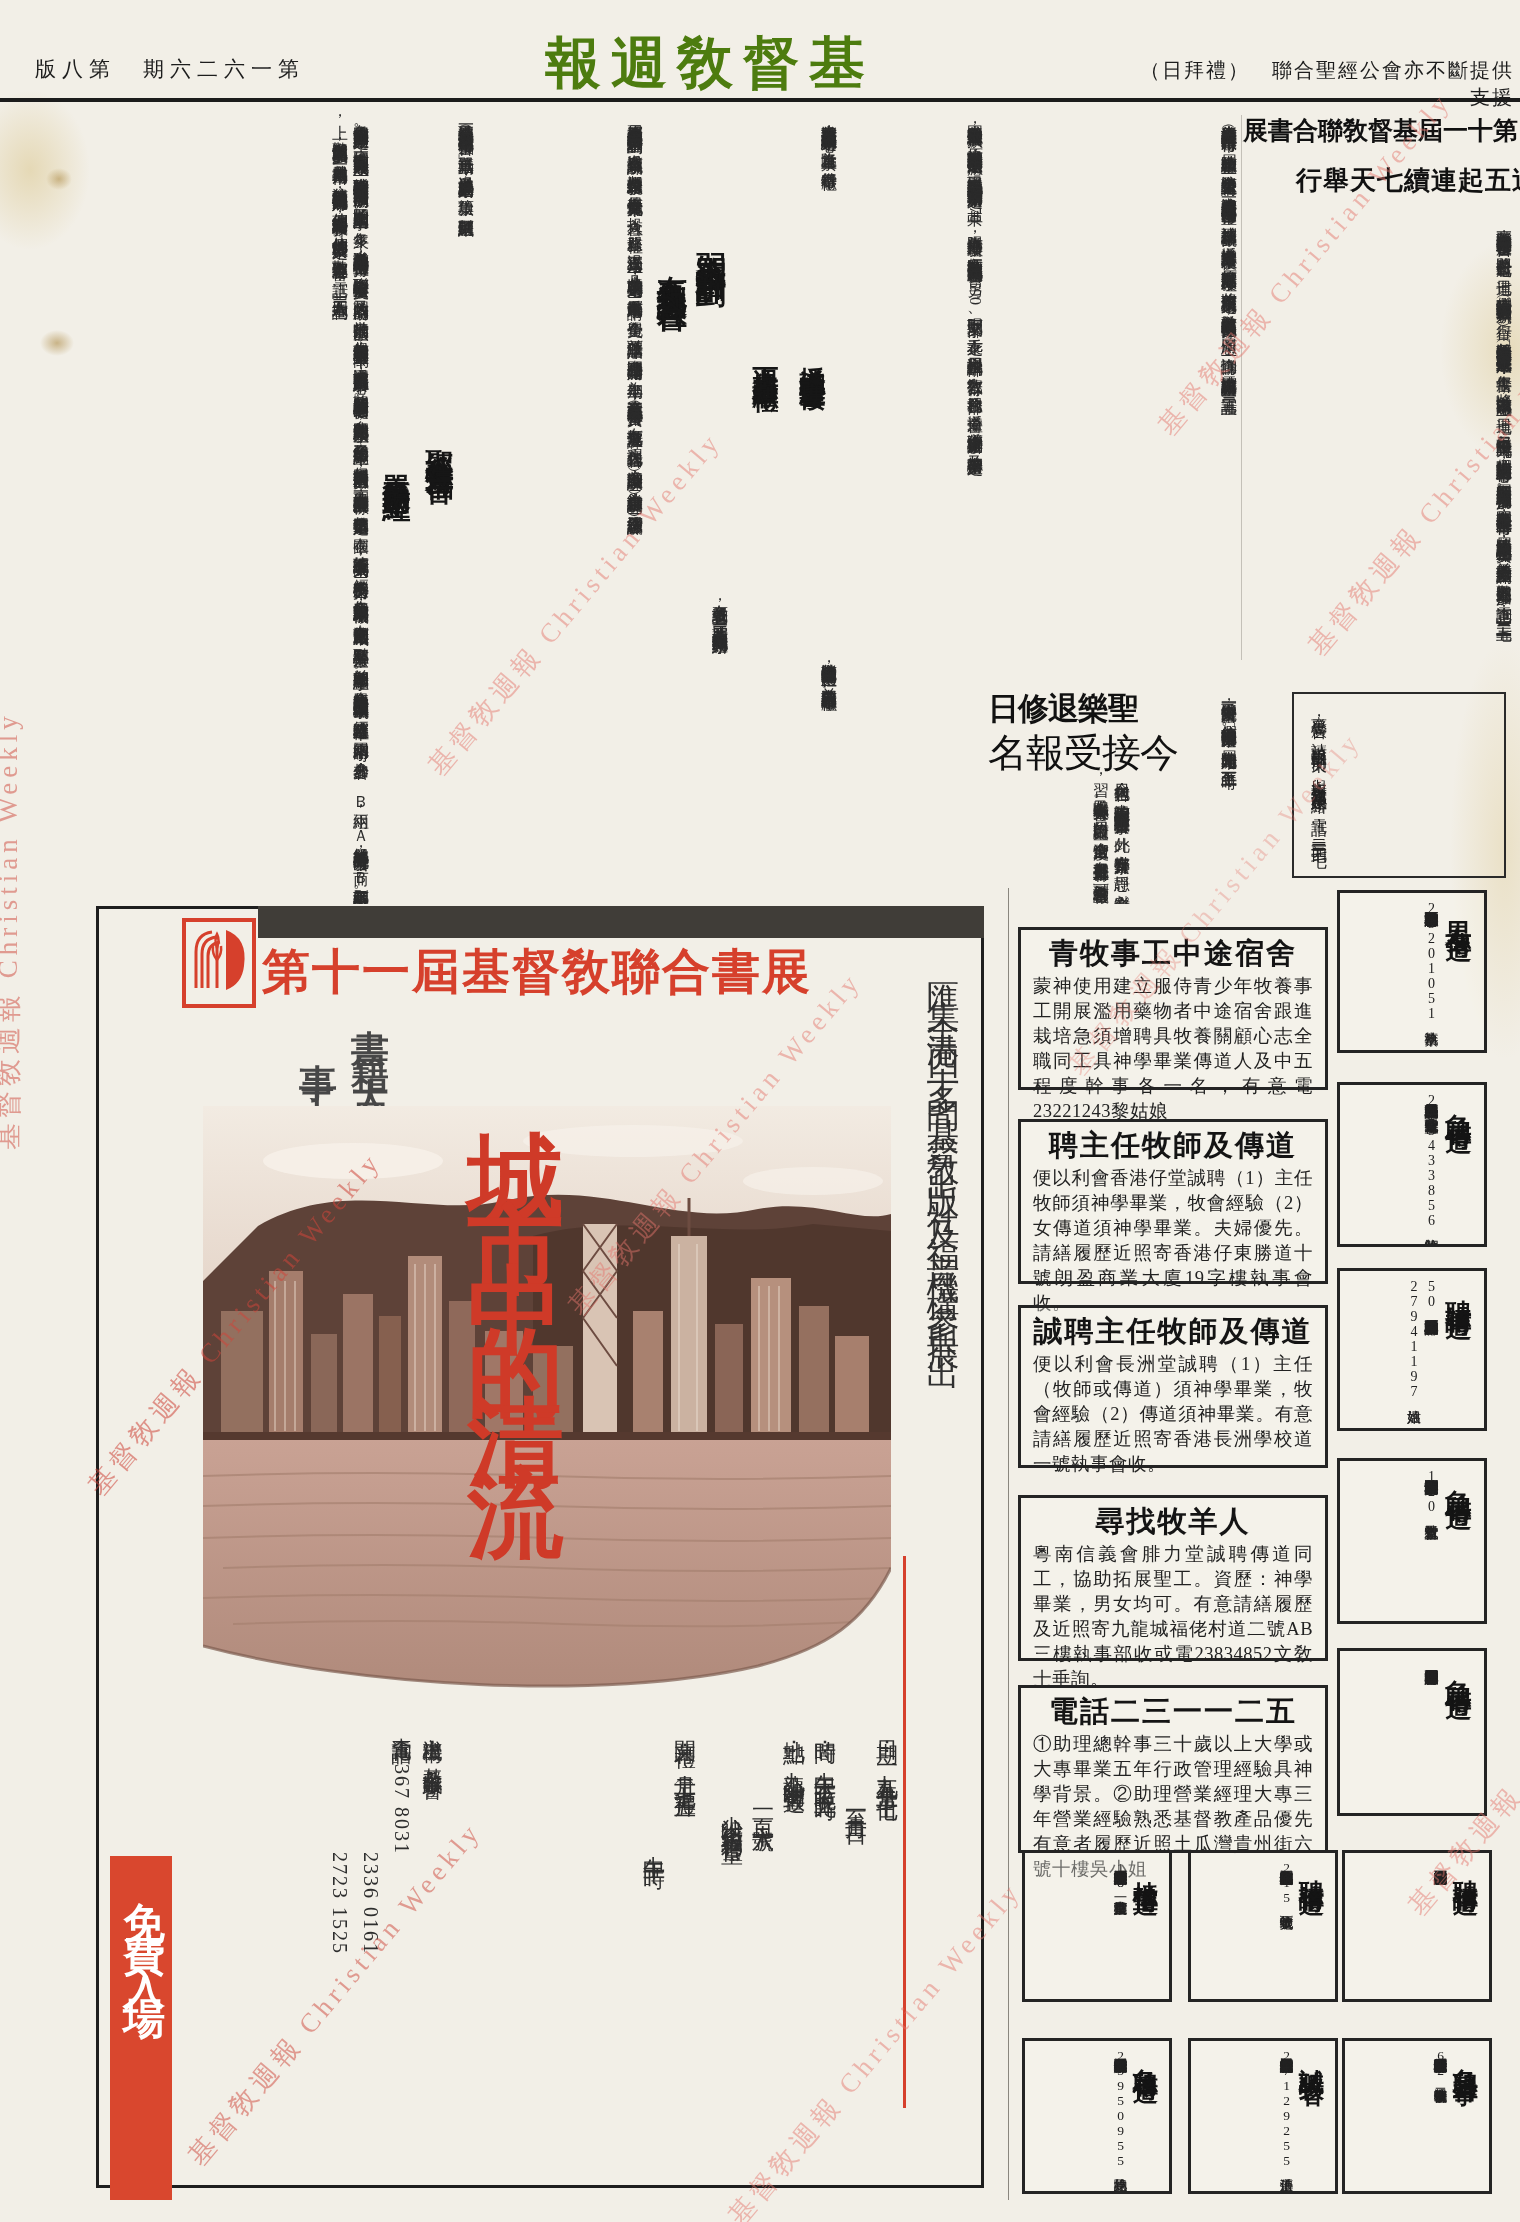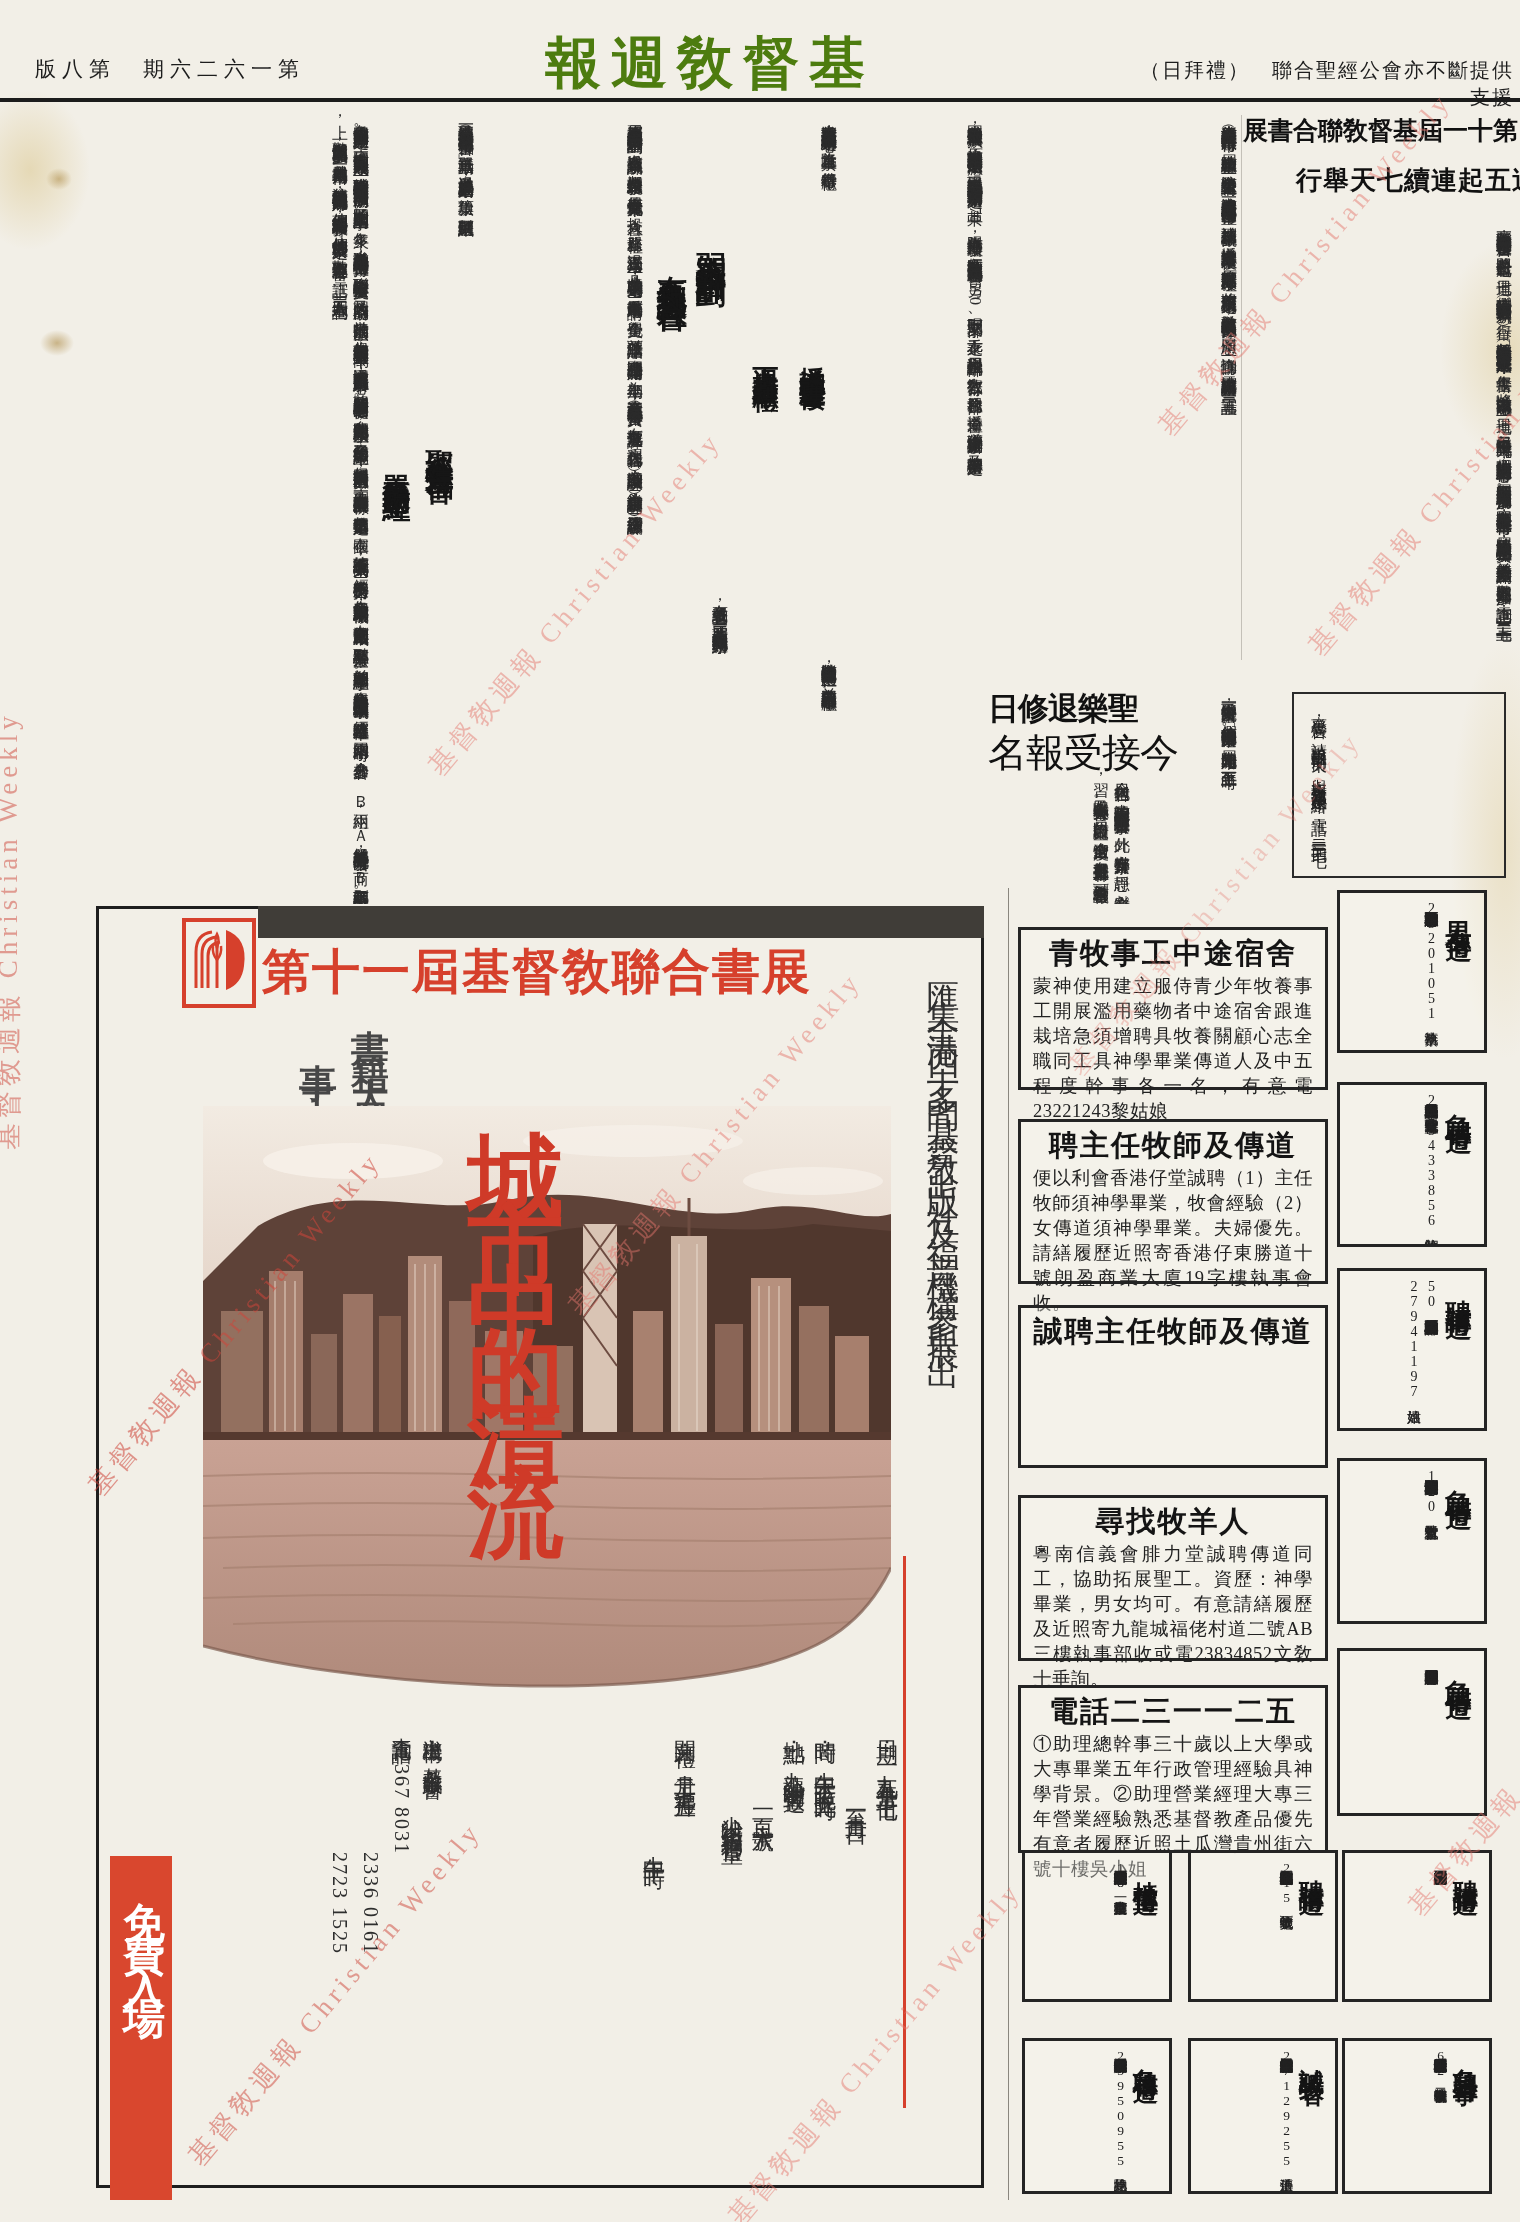--- a/index.html
+++ b/index.html
@@ -231,20 +231,21 @@
 <div class="bb" id="bb0">
   <div class="t">青牧事工中途宿舍</div>
   <div class="x">蒙神使用建立服侍青少年牧養事工開展濫用藥物者中途宿舍跟進栽培急須增聘具牧養關顧心志全職同工具神學畢業傳道人及中五程度幹事各一名，有意電23221243黎姑娘</div>
 </div>
 <div class="bb" id="bb1">
   <div class="t">聘主任牧師及傳道</div>
   <div class="x">便以利會香港仔堂誠聘（1）主任牧師須神學畢業，牧會經驗（2）女傳道須神學畢業。夫婦優先。請繕履歷近照寄香港仔東勝道十號朗盈商業大廈19字樓執事會收。</div>
 </div>
 <div class="bb" id="bb2">
   <div class="t">誠聘主任牧師及傳道</div>
+  <div class="x">便以利會長洲堂誠聘（1）主任（牧師或傳道）須神學畢業，牧會經驗（2）傳道須神畢業。有意請繕履歷近照寄香港長洲學校道一號執事會收。</div>
 </div>
 <div class="bb" id="bb3">
   <div class="t">尋找牧羊人</div>
   <div class="x">粵南信義會腓力堂誠聘傳道同工，協助拓展聖工。資歷：神學畢業，男女均可。有意請繕履歷及近照寄九龍城福佬村道二號AB三樓執事部收或電23834852文敎士垂詢。</div>
 </div>
 <div class="bb" id="bb4">
   <div class="t">電話二三一一二五</div>
   <div class="x">①助理總幹事三十歲以上大學或大專畢業五年行政管理經驗具神學背景。②助理營業經理大專三年營業經驗熟悉基督教產品優先有意者履歷近照土瓜灣貴州街六號十樓吳小姐</div>
 </div>
 

